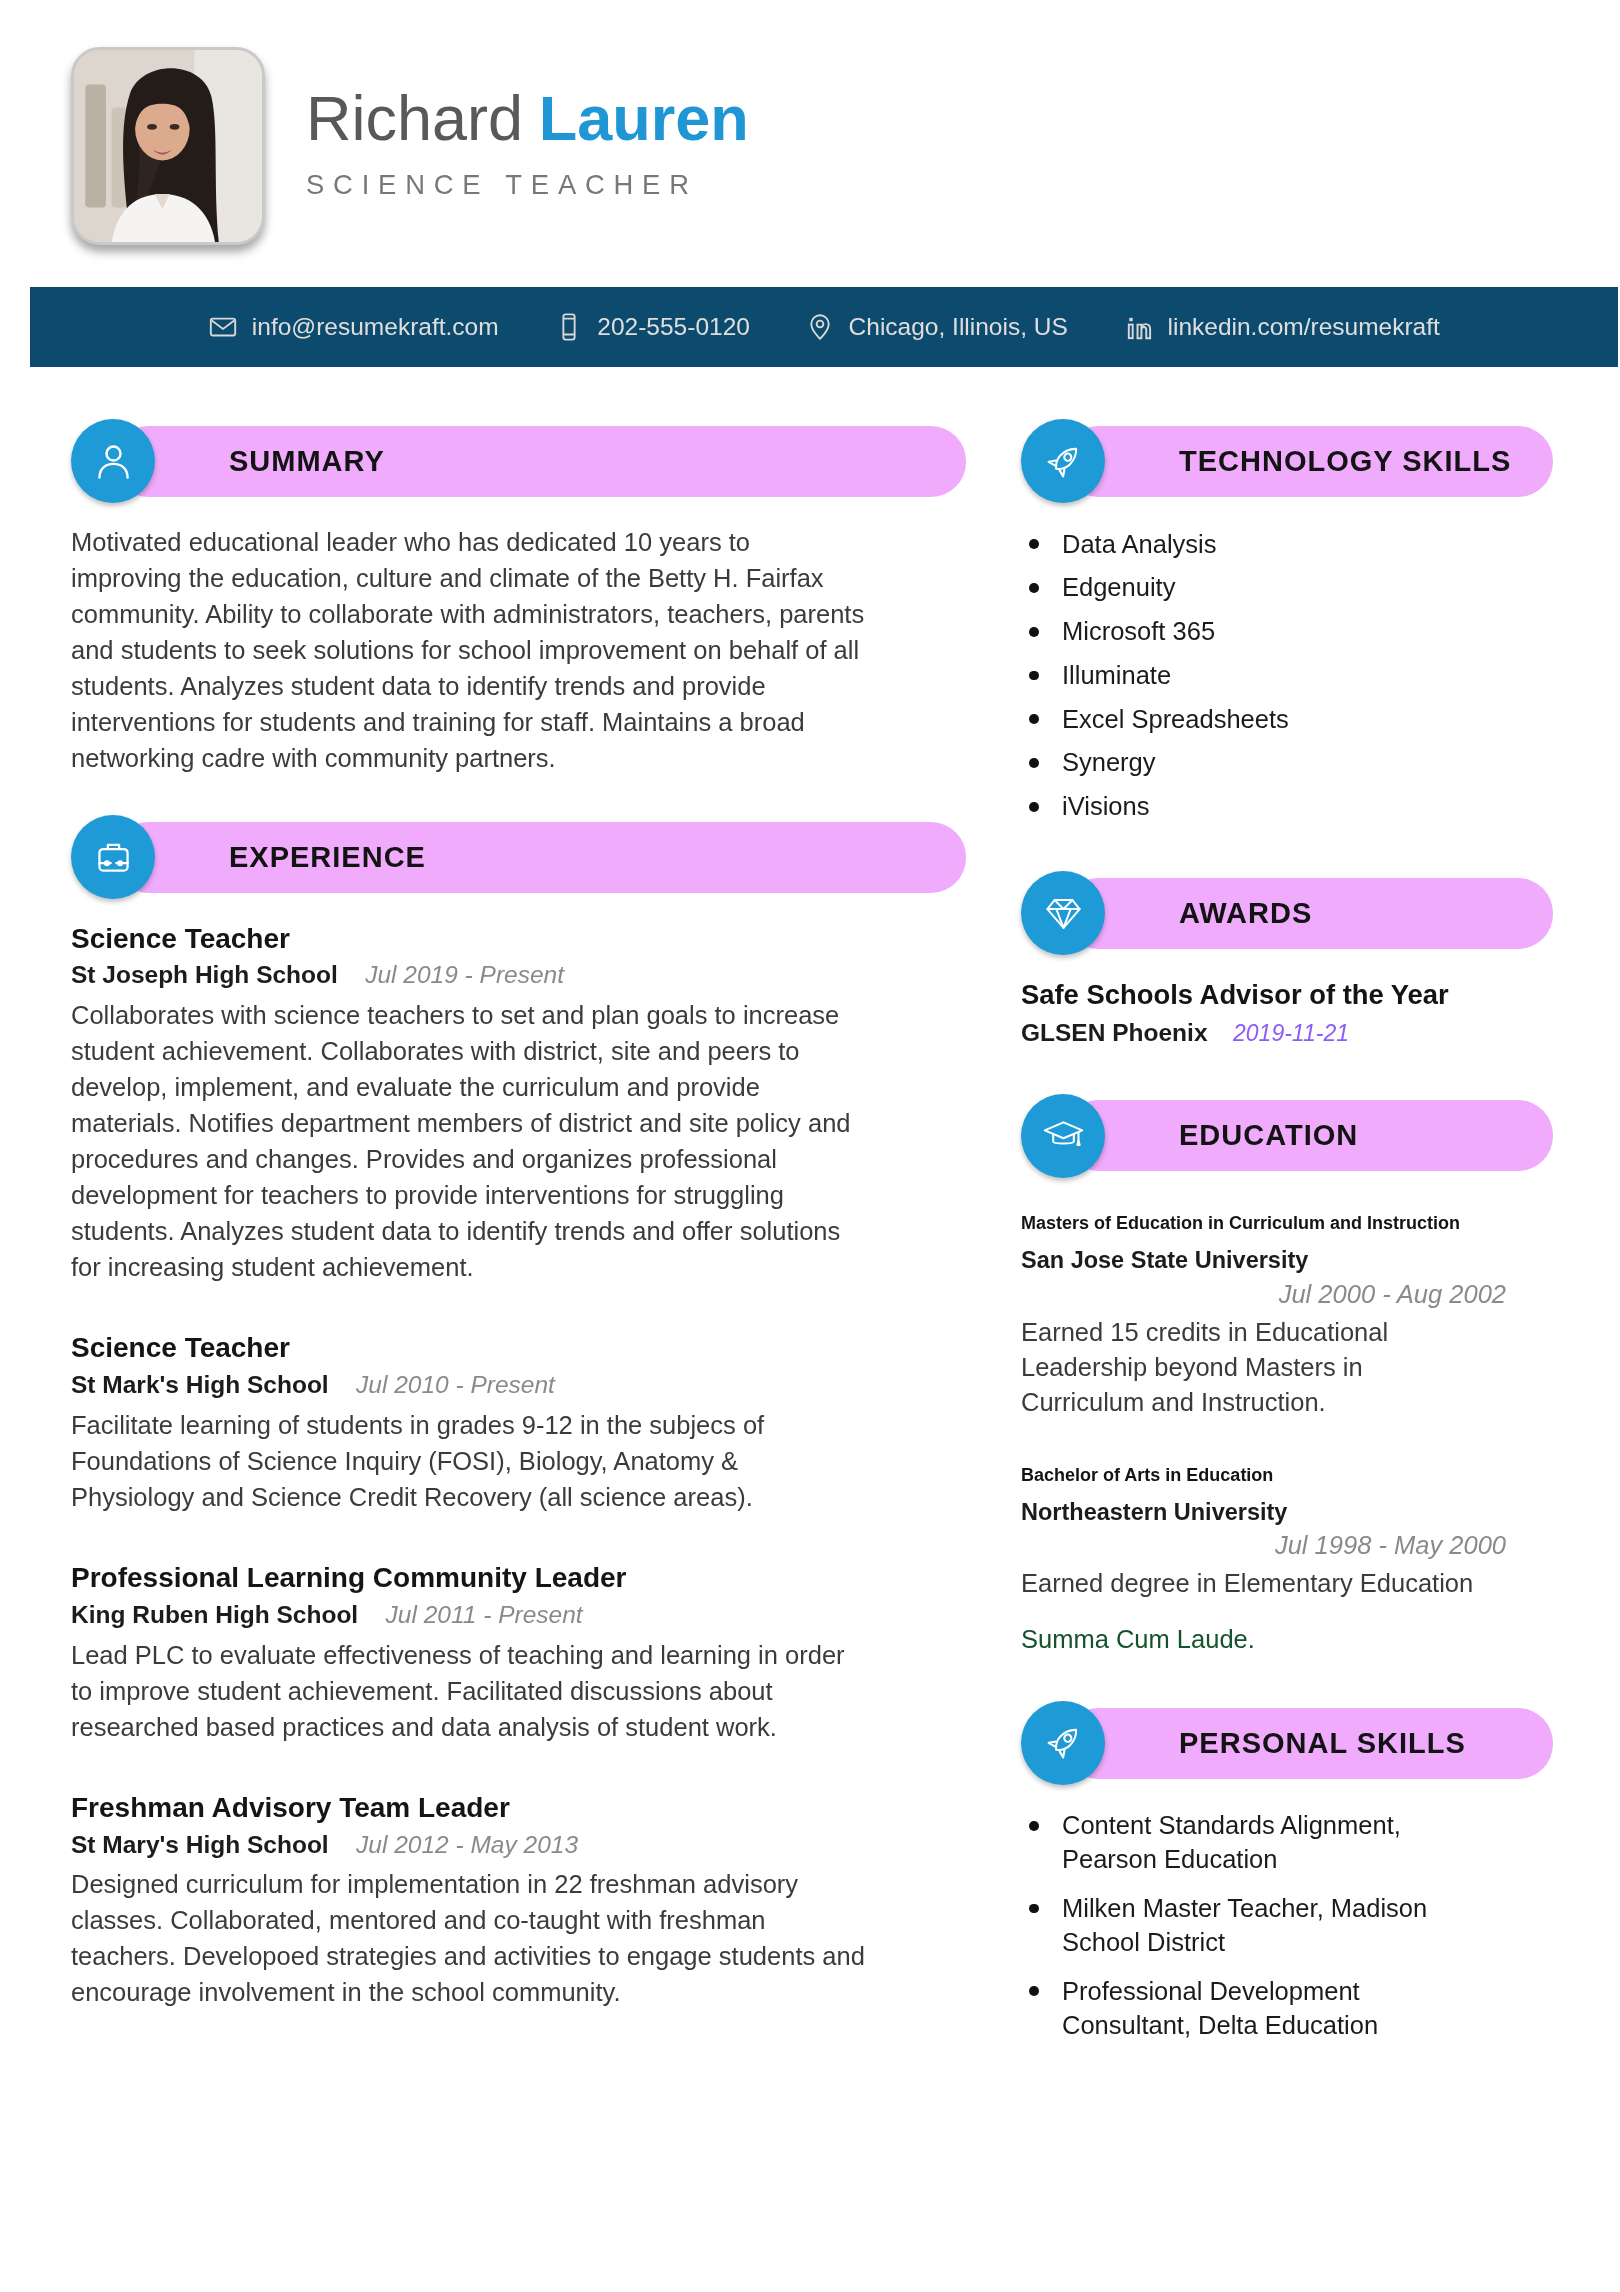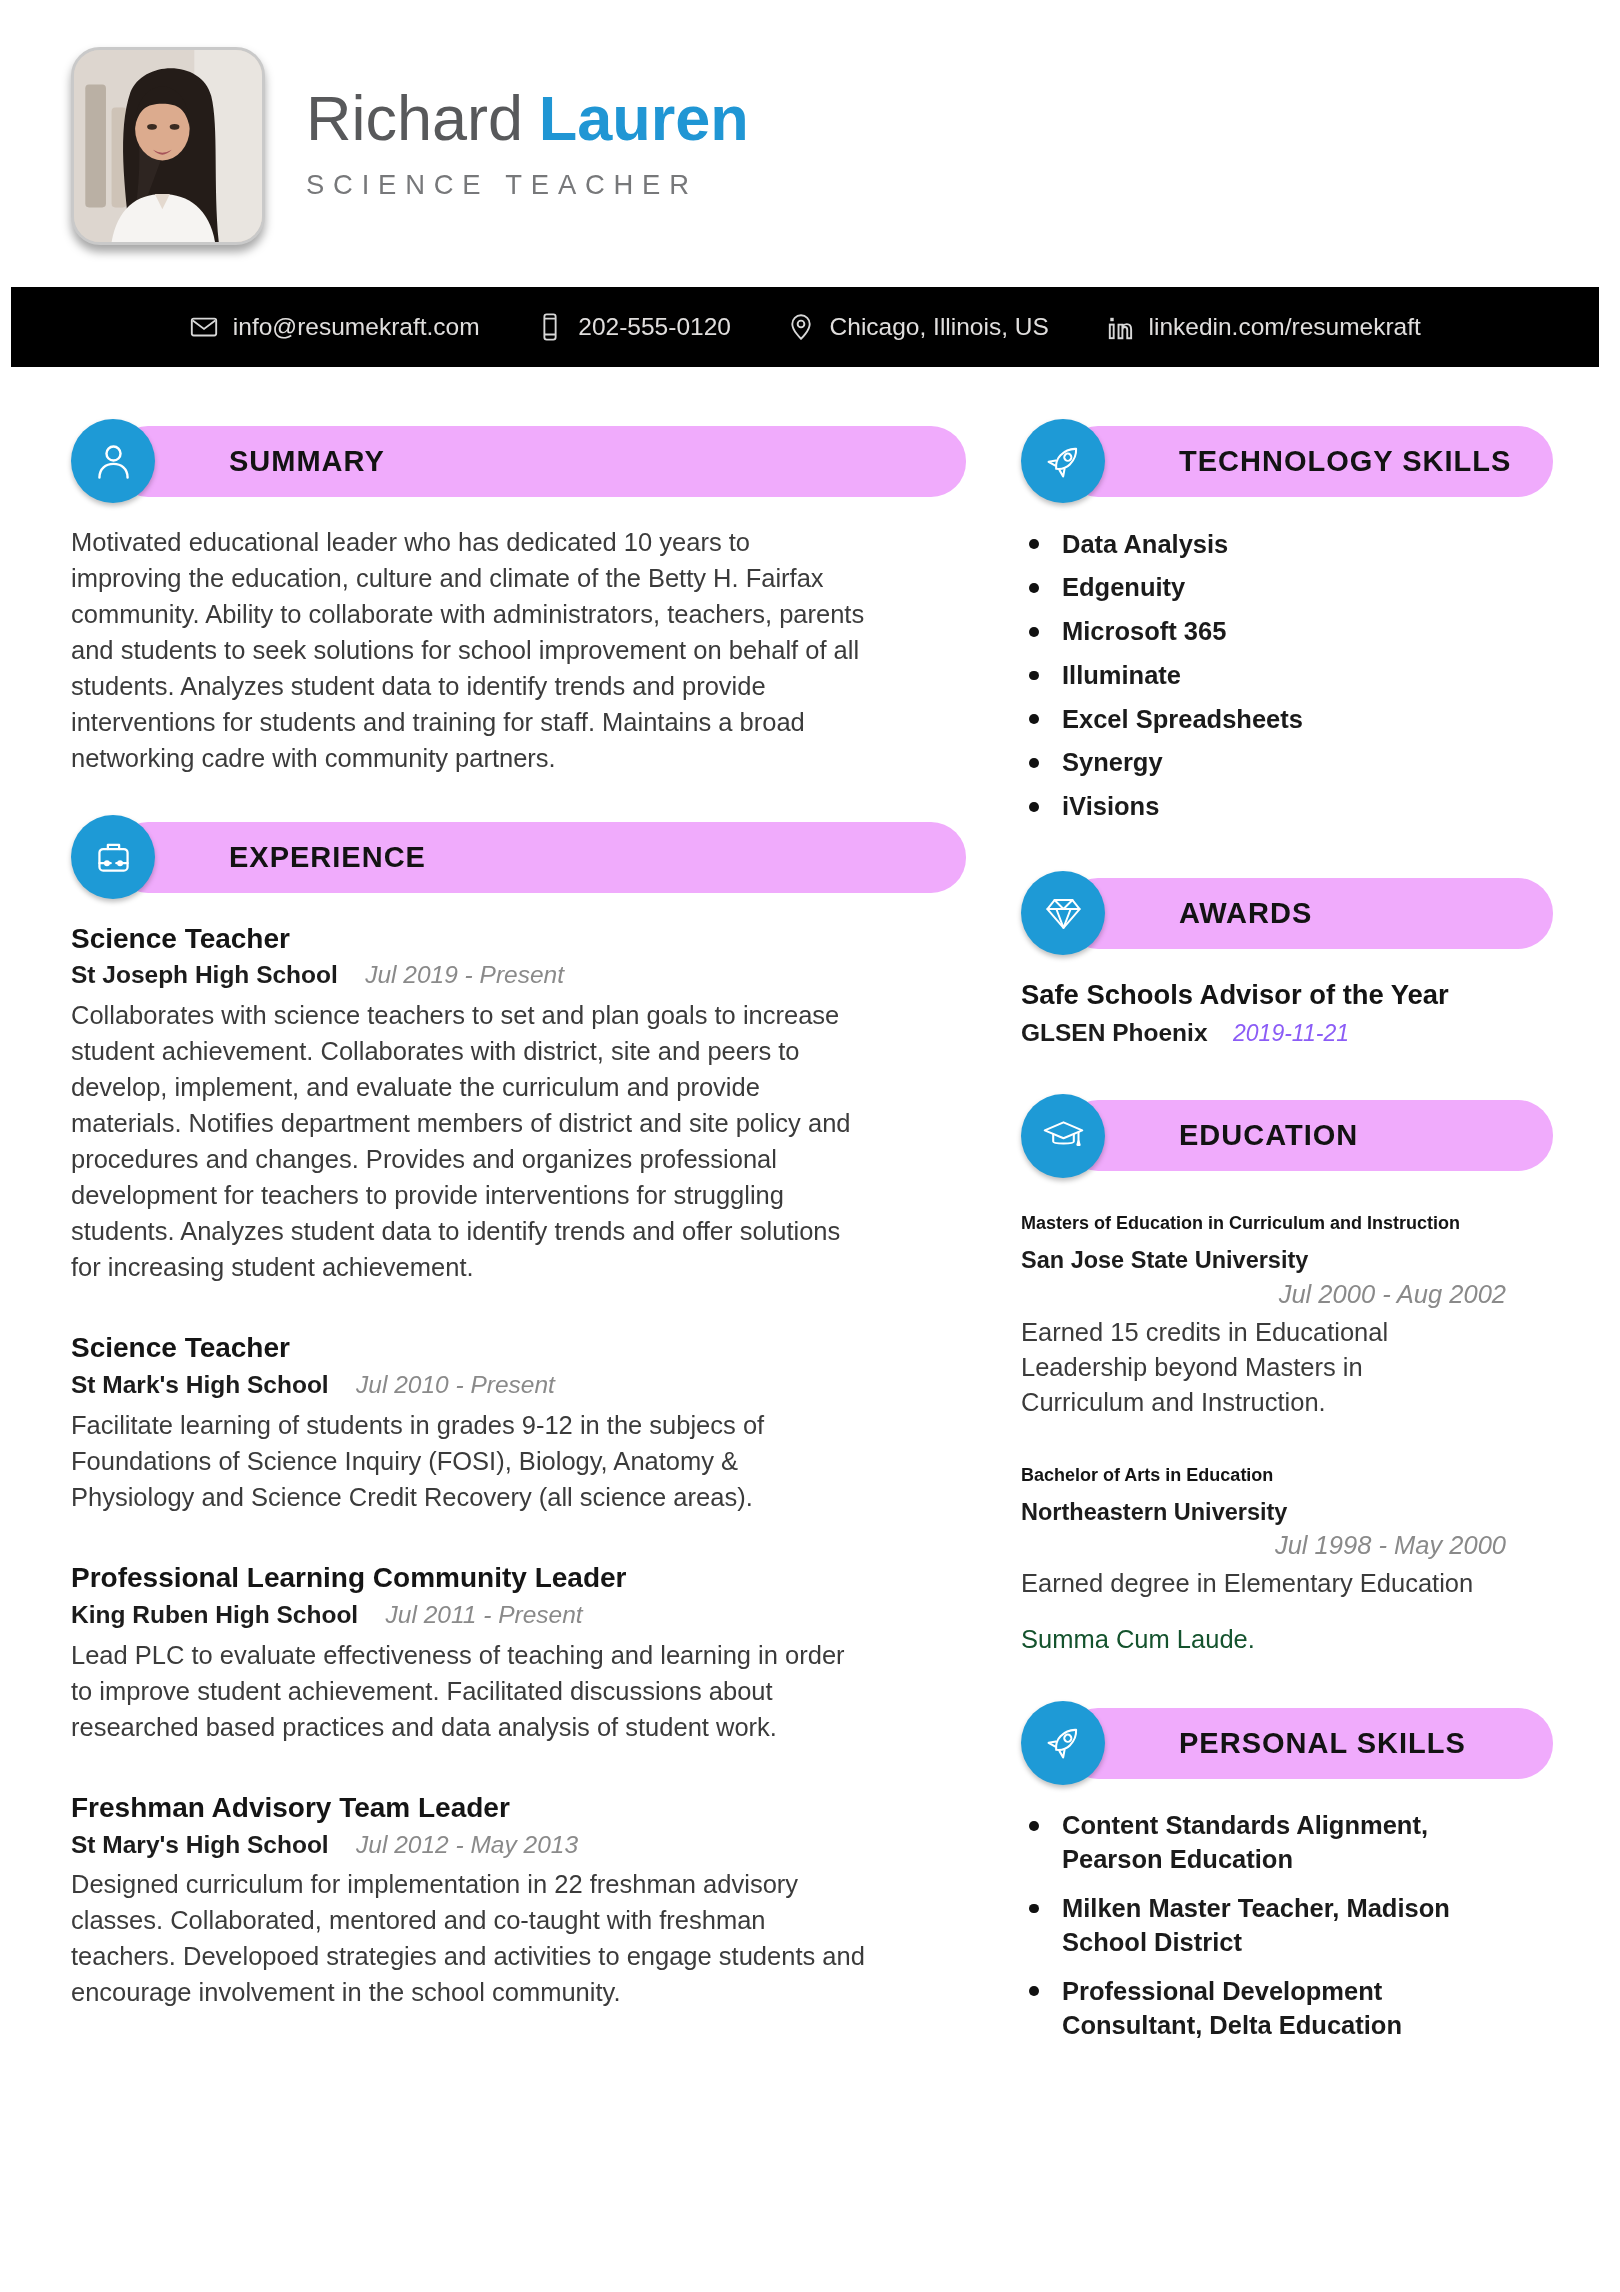--- a/index.html
+++ b/index.html
@@ -13,22 +13,22 @@
     box-shadow:0 6.9px 9.8px rgba(0,0,0,.35); background:#d9d2cb; }
   .photo-frame svg { width:100%; height:100%; display:block; }
 
   .name-block { position:absolute; left:306px; top:86px; }
   .name-line { font-size:63px; line-height:65px; letter-spacing:0; }
   .name-first { color:#58595b; font-weight:400; }
   .name-last  { color:#2096d4; font-weight:700; margin-left:15.7px; }
   .job-title  { margin-top:17.6px; font-size:27.4px; letter-spacing:8.8px; color:#77787a; font-weight:400; }
 
   
-  .contact-bar { position:absolute; left:11px; top:287px; width:1588px; height:80px;
-    background:#000000; display:flex; align-items:center; justify-content:center; gap:55px; }
+  .contact-bar { position:absolute; left:30px; top:287px; width:1588px; height:80px;
+    background:#0c4a6e; display:flex; align-items:center; justify-content:center; gap:55px; }
   .contact-item { display:flex; align-items:center; gap:13.7px; color:#e0dedd; font-size:24.5px; }
   .contact-item svg { display:block; }
 
   
   .col { position:absolute; top:419px; }
   .col-left  { left:71px;  width:895px; }
   .col-right { left:1021px; width:532px; }
 
   
   .sec-head { position:relative; height:84px; }
@@ -43,21 +43,21 @@
   .summary-body { margin-top:21px; width:794px; font-size:25.5px; line-height:36px; color:#3b3b3b; }
   .experience-section { margin-top:39px; }
   .job { margin-top:21.6px; margin-bottom:45px; }
   .job-role { font-size:28px; font-weight:700; color:#151515; line-height:35px; }
   .job-meta { display:flex; align-items:baseline; gap:27.4px; margin-top:5.9px; }
   .job-company { font-size:24.5px; font-weight:700; color:#1c1c1c; }
   .job-dates { font-size:24.5px; font-style:italic; color:#8a8a8a; }
   .job-desc { margin-top:7.8px; width:794px; font-size:25.5px; line-height:36px; color:#3b3b3b; }
 
   
-  .bullet-list { margin-top:23.5px;font-weight:bold; }
+  .bullet-list { margin-top:23.5px; }
   .bullet-list li { list-style:none; position:relative; padding-left:41px;
     font-size:25.5px; line-height:35px; color:#1b1b1b; margin-bottom:8.8px; }
   .bullet-list li::before { content:""; position:absolute; left:7.8px; top:12.7px;
     width:9.8px; height:9.8px; border-radius:50%; background:#111; }
 
   .awards-section, .education-section, .personal-section { margin-top:47px; }
 
   .award-name { margin-top:23.5px; font-size:27.4px; font-weight:700; color:#141414; white-space:nowrap; }
   .award-meta { display:flex; align-items:baseline; gap:25.5px; margin-top:7.8px; }
   .award-org { font-size:24.5px; font-weight:700; color:#1c1c1c; }

